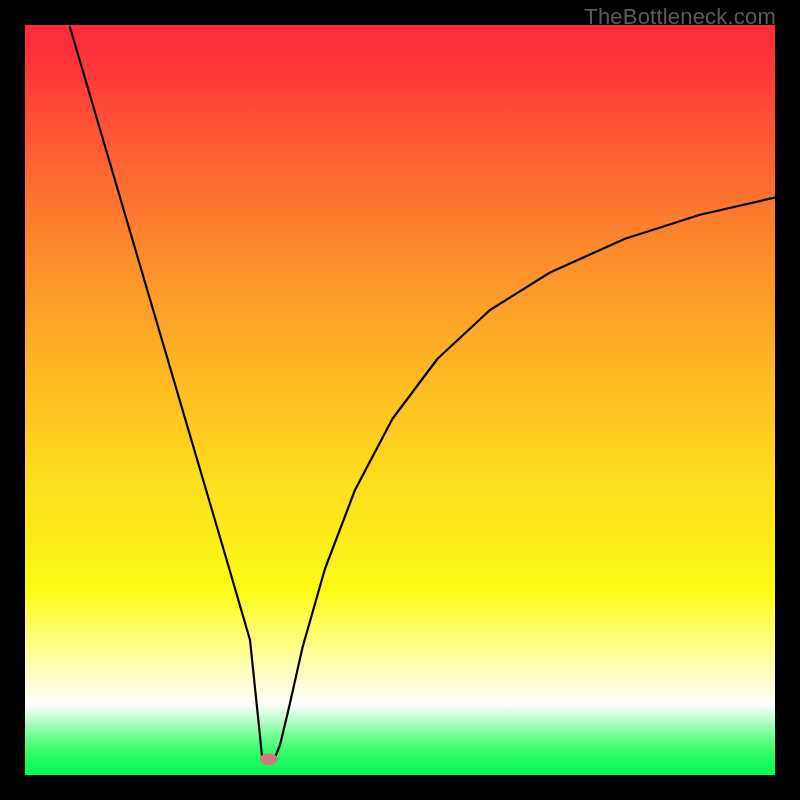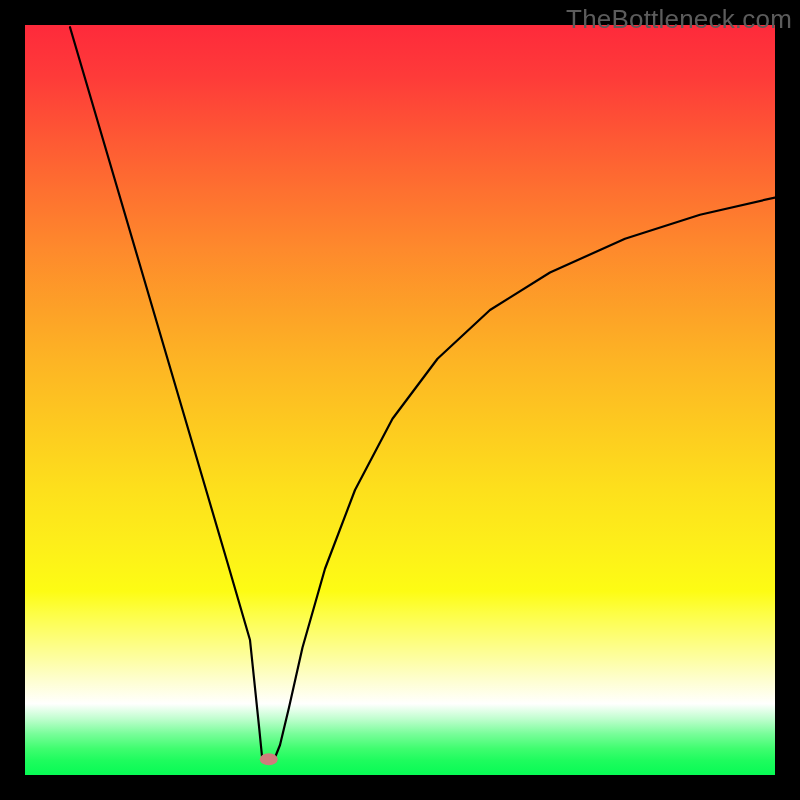--- a/index.html
+++ b/index.html
@@ -13,23 +13,23 @@
   }
   .frame {
     position: relative;
     width: 800px;
     height: 800px;
     box-sizing: border-box;
   }
   .watermark {
     position: absolute;
     top: 4px;
-    right: 8px;
+    right: 24px;
     color: #5c5c5c;
-    font-size: 26px;
+    font-size: 22px;
     font-weight: 500;
     letter-spacing: 0.2px;
     z-index: 10;
   }
   .plot-area {
     position: absolute;
     left: 25px;
     top: 25px;
     width: 750px;
     height: 750px;

